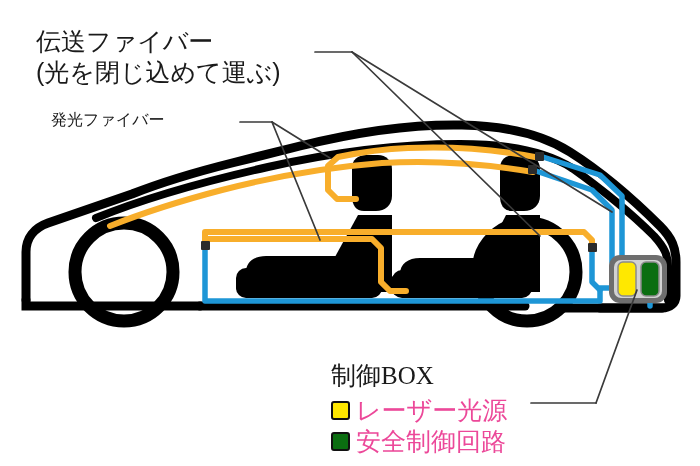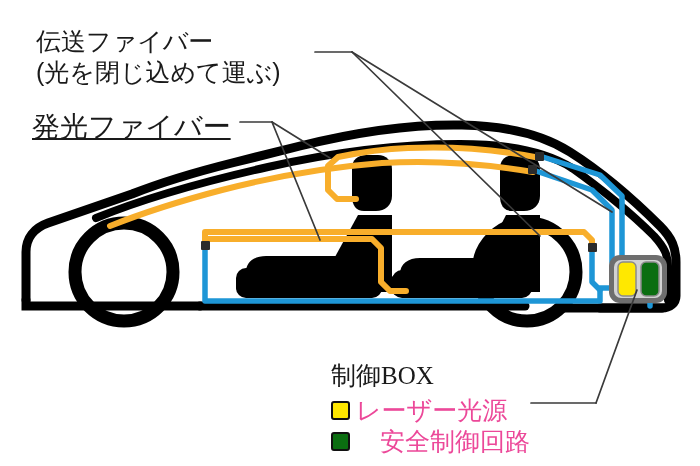--- a/index.html
+++ b/index.html
@@ -30,40 +30,39 @@
     white-space: nowrap;
     line-height: 1.24;
   }
   #label-transmission {
     left: 36px;
     top: 26px;
     font-size: 25px;
   }
   #label-transmission .l2 { display: block; text-align: right; }
   #label-emitting {
-    left: 32px;
+    left: 51px;
     top: 110px;
-    font-size: 28px;
-    text-decoration: underline;
+    font-size: 16px;
   }
   #label-controlbox {
     left: 331px;
     top: 360px;
     font-size: 25px;
     font-family: Liberation Serif, serif;
   }
   .legend-row {
     position: absolute;
     display: flex;
     align-items: center;
     font-size: 25px;
     color: #ec4899;
   }
   #legend-laser { left: 331px; top: 394px; }
-  #legend-safety { left: 331px; top: 425px; gap: 24px; }
+  #legend-safety { left: 331px; top: 425px; }
   .swatch {
     width: 19px;
     height: 19px;
     border: 2px solid #111111;
     border-radius: 3px;
     margin-right: 6px;
     box-sizing: border-box;
     flex: 0 0 auto;
   }
 </style>

